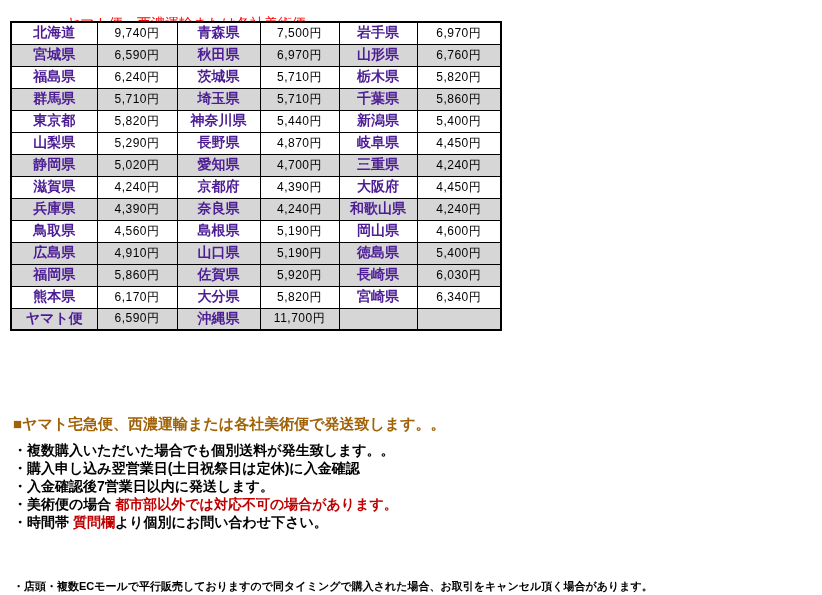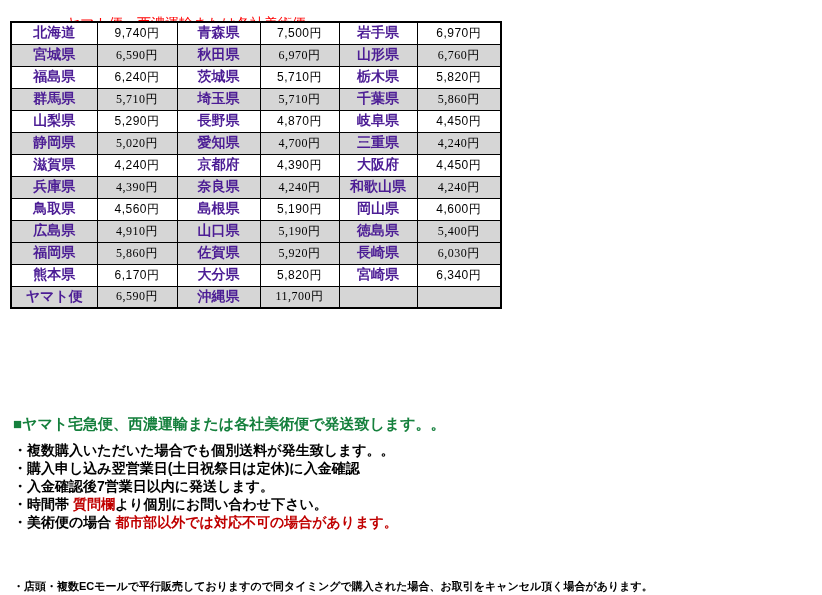--- a/index.html
+++ b/index.html
@@ -28,27 +28,27 @@
   table.fee-table td {
     border: 1px solid #000000;
     height: 22px;
     text-align: center;
     vertical-align: middle;
     padding: 0;
     background: #ffffff;
     white-space: nowrap;
     overflow: hidden;
   }
-  table.fee-table tr.alt td { background: #d6d6d6; font-family: Liberation Serif, serif; }
+  table.fee-table tr.alt td { background: #d6d6d6; }
   td.pref { font-size: 14px; font-weight: bold; color: #4c1d95; }
   td.price { font-size: 12px; color: #000000; letter-spacing: 0.5px; margin-top: 24px; }
 
   .notes-heading {
     position: absolute; left: 13px; top: 415px;
-    font-size: 15px; font-weight: bold; color: #15803d;
+    font-size: 15px; font-weight: bold; color: #a16207;
     white-space: nowrap;
   }
   .notes-bullets {
     position: absolute; left: 13px; top: 441px;
     font-size: 14px; font-weight: bold; color: #000000;
   }
   .note-line { line-height: 18px; white-space: nowrap; }
   .note-line .red { color: #c00000; }
   .footnote {
     position: absolute; left: 13px; top: 579px;
@@ -99,20 +99,28 @@
         </tr>
         <tr class="alt">
           <td class="pref">群馬県</td>
           <td class="price">5,710円</td>
           <td class="pref">埼玉県</td>
           <td class="price">5,710円</td>
           <td class="pref">千葉県</td>
           <td class="price">5,860円</td>
         </tr>
         <tr>
+          <td class="pref">東京都</td>
+          <td class="price">5,820円</td>
+          <td class="pref">神奈川県</td>
+          <td class="price">5,440円</td>
+          <td class="pref">新潟県</td>
+          <td class="price">5,400円</td>
+        </tr>
+        <tr>
           <td class="pref">山梨県</td>
           <td class="price">5,290円</td>
           <td class="pref">長野県</td>
           <td class="price">4,870円</td>
           <td class="pref">岐阜県</td>
           <td class="price">4,450円</td>
         </tr>
         <tr class="alt">
           <td class="pref">静岡県</td>
           <td class="price">5,020円</td>
@@ -179,19 +187,19 @@
         </tr>
       </tbody>
   </table>
 
   <div class="notes-heading">■ヤマト宅急便、西濃運輸または各社美術便で発送致します。。</div>
 
   <div class="notes-bullets" id="bullets">
       <div class="note-line"><span>・複数購入いただいた場合でも個別送料が発生致します。。</span></div>
       <div class="note-line"><span>・購入申し込み翌営業日(土日祝祭日は定休)に入金確認</span></div>
       <div class="note-line"><span>・入金確認後7営業日以内に発送します。</span></div>
+      <div class="note-line"><span>・美術便の場合 </span><span class="red">都市部以外では対応不可の場合があります。</span></div>
       <div class="note-line"><span>・時間帯 </span><span class="red">質問欄</span><span>より個別にお問い合わせ下さい。</span></div>
-      <div class="note-line"><span>・美術便の場合 </span><span class="red">都市部以外では対応不可の場合があります。</span></div>
     </div>
 
   <div class="footnote">・店頭・複数ECモールで平行販売しておりますので同タイミングで購入された場合、お取引をキャンセル頂く場合があります。</div>
 
 </div>
 
 </body></html>

